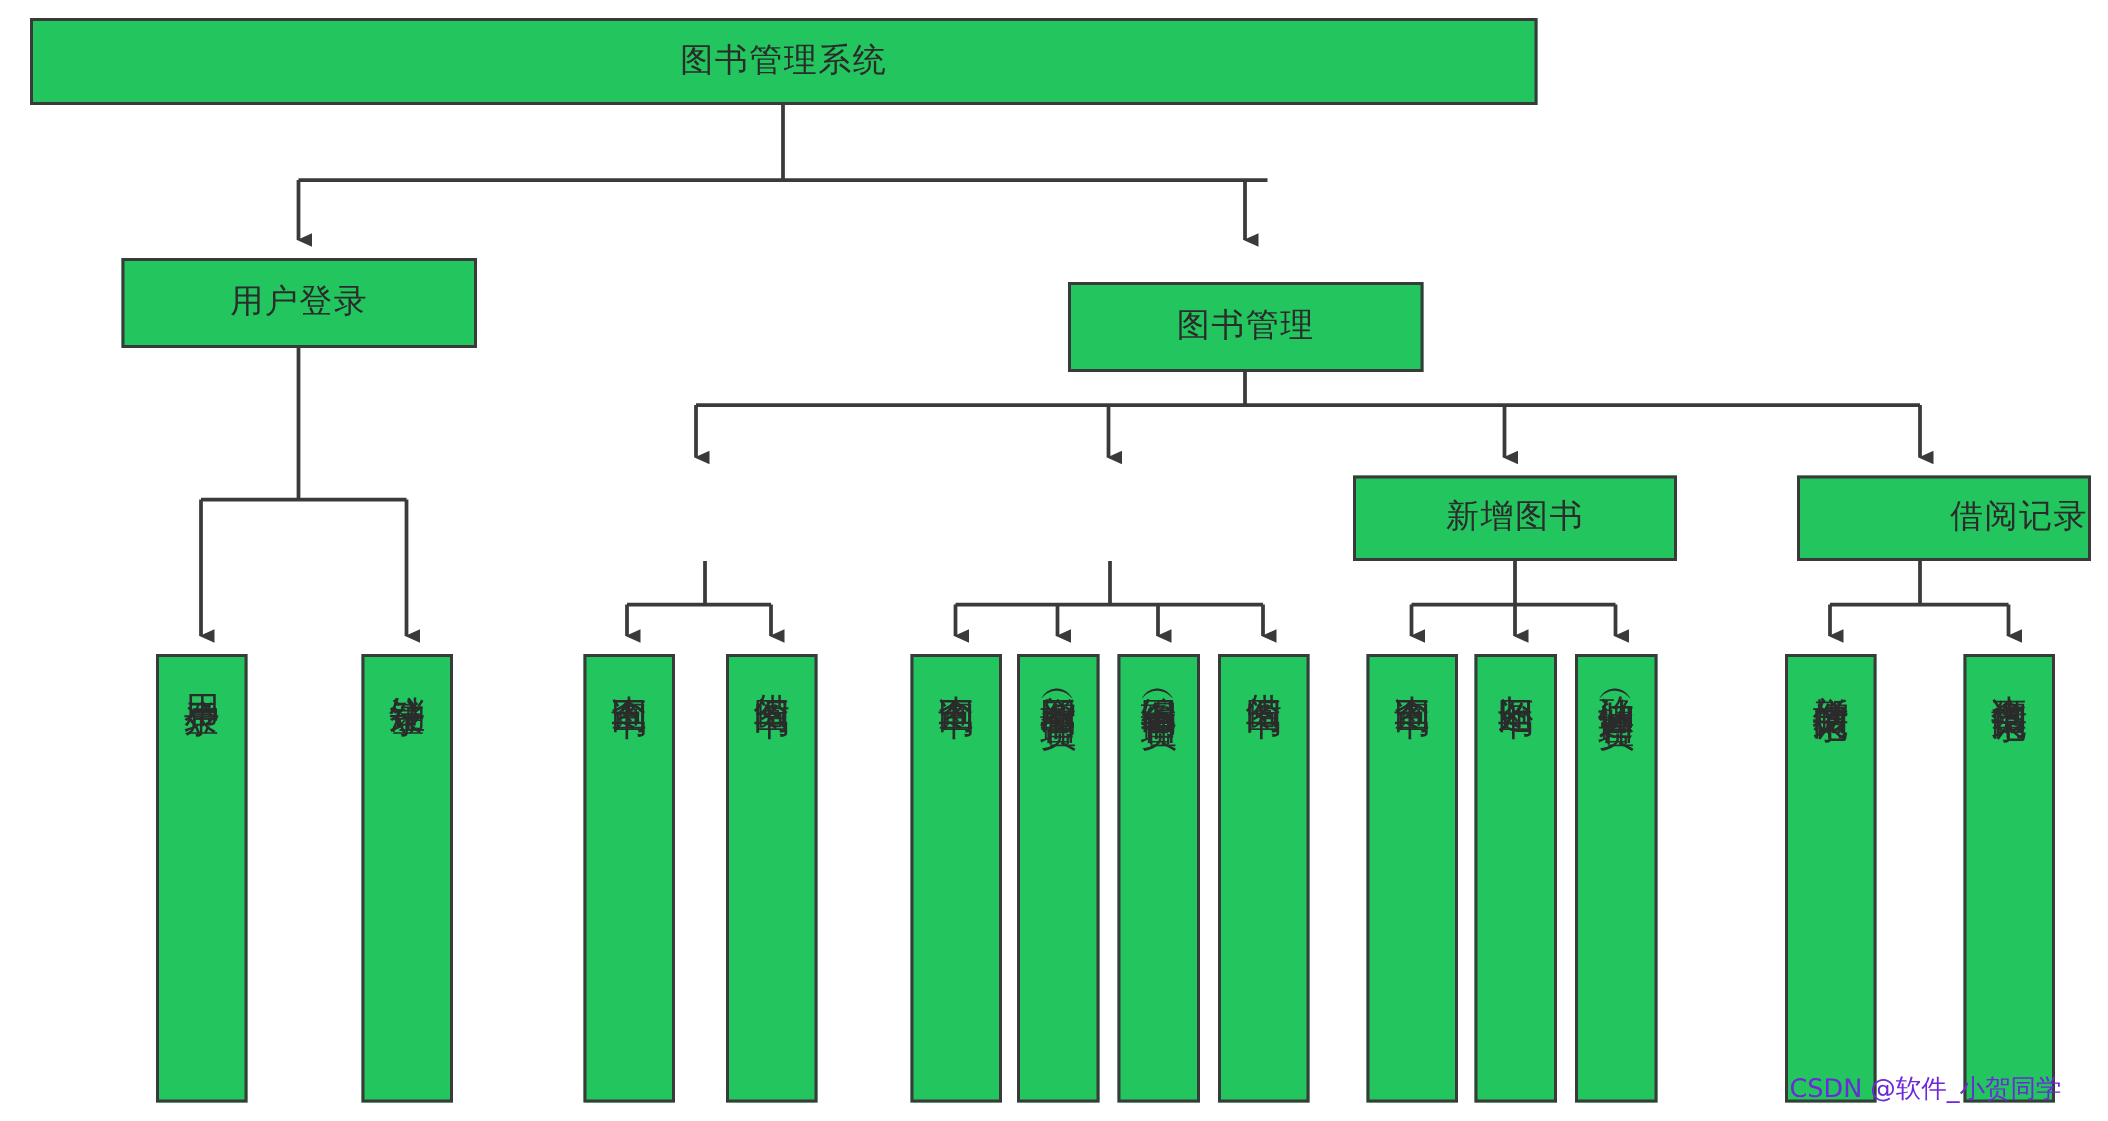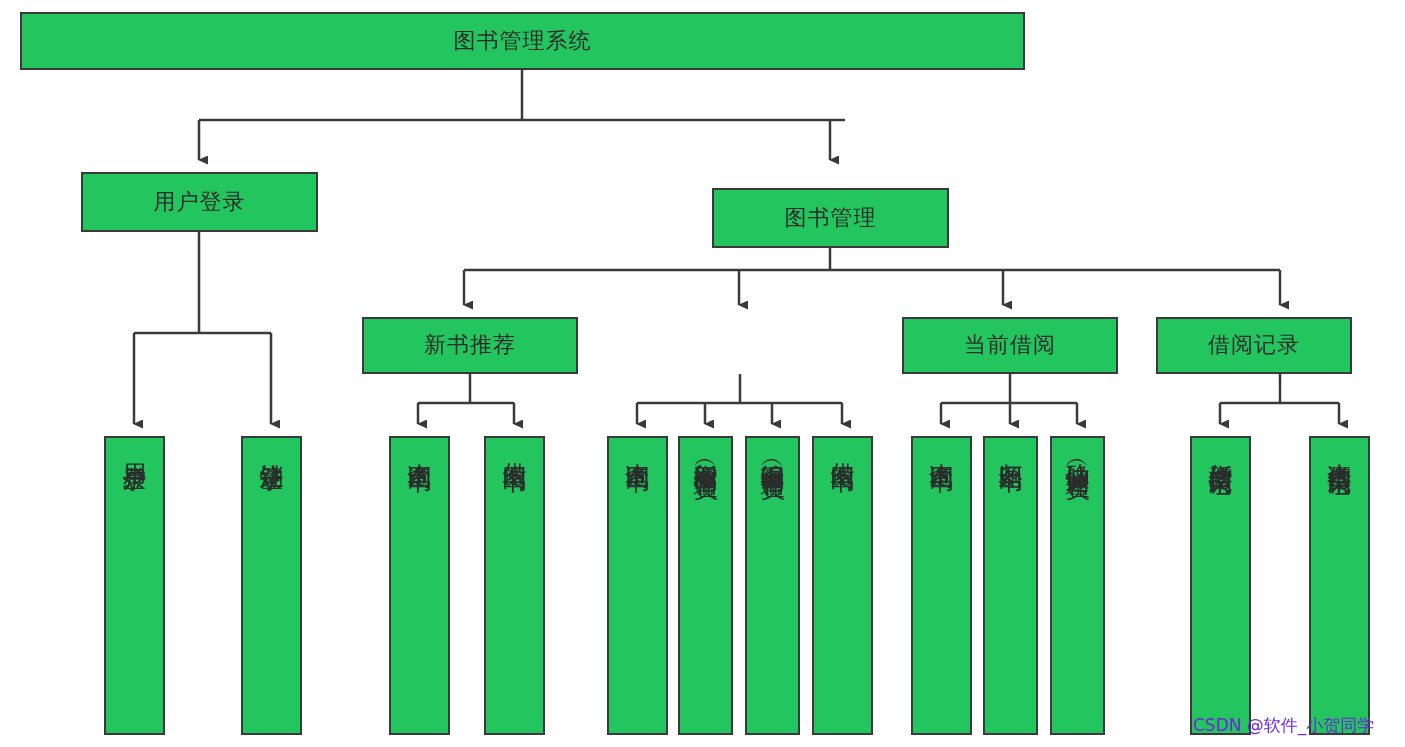--- a/index.html
+++ b/index.html
@@ -129,27 +129,24 @@
     <span class="node-label-h">图书管理系统</span>
   </div>
 
   <div class="node-box" style="left:81px; top:172px; width:237px; height:60px;">
     <span class="node-label-h">用户登录</span>
   </div>
   <div class="node-box" style="left:712px; top:172px; width:237px; height:60px;margin-top:16px;">
     <span class="node-label-h">图书管理</span>
   </div>
 
-  <div class="node-box" style="left:362px; top:317px; width:216px; height:57px;">
-    <span class="node-label-h">新书推荐</span>
+  <div class="node-box" style="left:902px; top:317px; width:216px; height:57px;">
+    <span class="node-label-h">新增图书</span>
   </div>
-  <div class="node-box" style="left:902px; top:317px; width:216px; height:57px;">
-    <span class="node-label-h">当前借阅</span>
-  </div>
-  <div class="node-box" style="left:1156px; top:317px; width:196px; height:57px;">
+  <div class="node-box" style="left:1198px; top:317px; width:196px; height:57px;justify-content:flex-end;">
     <span class="node-label-h">借阅记录</span>
   </div>
 
   <div class="node-box leaf" style="left:104px; top:436px; width:61px; height:299px;">
     <span class="node-label-v">用户登录</span>
   </div>
   <div class="node-box leaf" style="left:241px; top:436px; width:61px; height:299px;">
     <span class="node-label-v">注销登录</span>
   </div>
   <div class="node-box leaf" style="left:389px; top:436px; width:61px; height:299px;">

